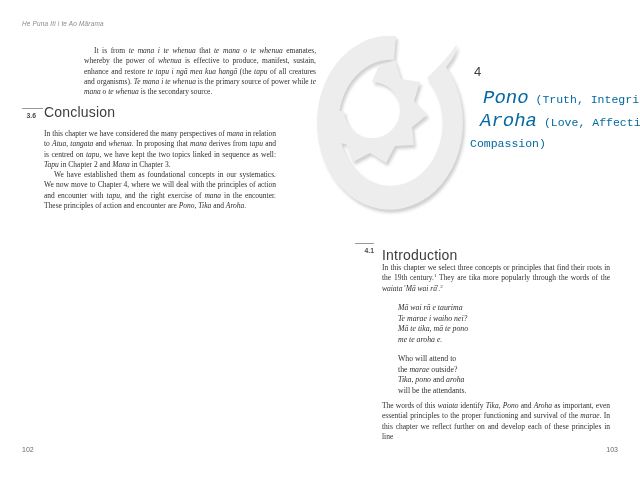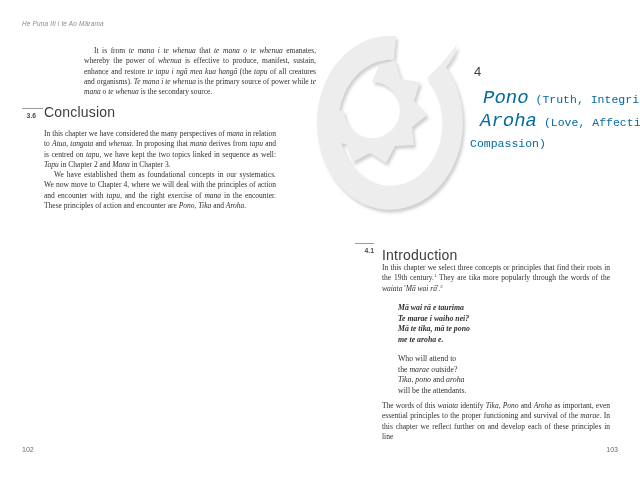--- a/index.html
+++ b/index.html
@@ -109,21 +109,21 @@
     </div>
 
     <div class="abs rule" style="left:355px;top:243px;width:19px;"></div>
     <div class="abs sec-num" style="left:354px;top:247px;width:20px;">4.1</div>
     <div class="abs sec-title" style="left:382px;top:239px;margin-top:8px;">Introduction</div>
 
     <div class="abs body-block rp-body" style="left:382px;top:263px;">
       <p><span>In this chapter we select three concepts or principles that find their roots in the 19th century.</span><span class="sup">1</span><span> They are tika more popularly through the words of the </span><span class="it">waiata</span><span> '</span><span class="it">Mā wai rā</span><span>'.</span><span class="sup">2</span></p>
     </div>
 
-    <div class="abs verse verse-it" style="left:398px;top:303px;font-weight:bold;">
+    <div class="abs verse verse-it" style="left:398px;top:303px;">
       <div>Mā wai rā e taurima</div>
       <div>Te marae i waiho nei?</div>
       <div>Mā te tika, mā te pono</div>
       <div>me te aroha e.</div>
     </div>
 
     <div class="abs verse" style="left:398px;top:354px;">
       <div><span>Who will attend to</span></div>
       <div><span>the </span><span class="it">marae</span><span> outside?</span></div>
       <div><span class="it">Tika</span><span>, </span><span class="it">pono</span><span> and </span><span class="it">aroha</span></div>

